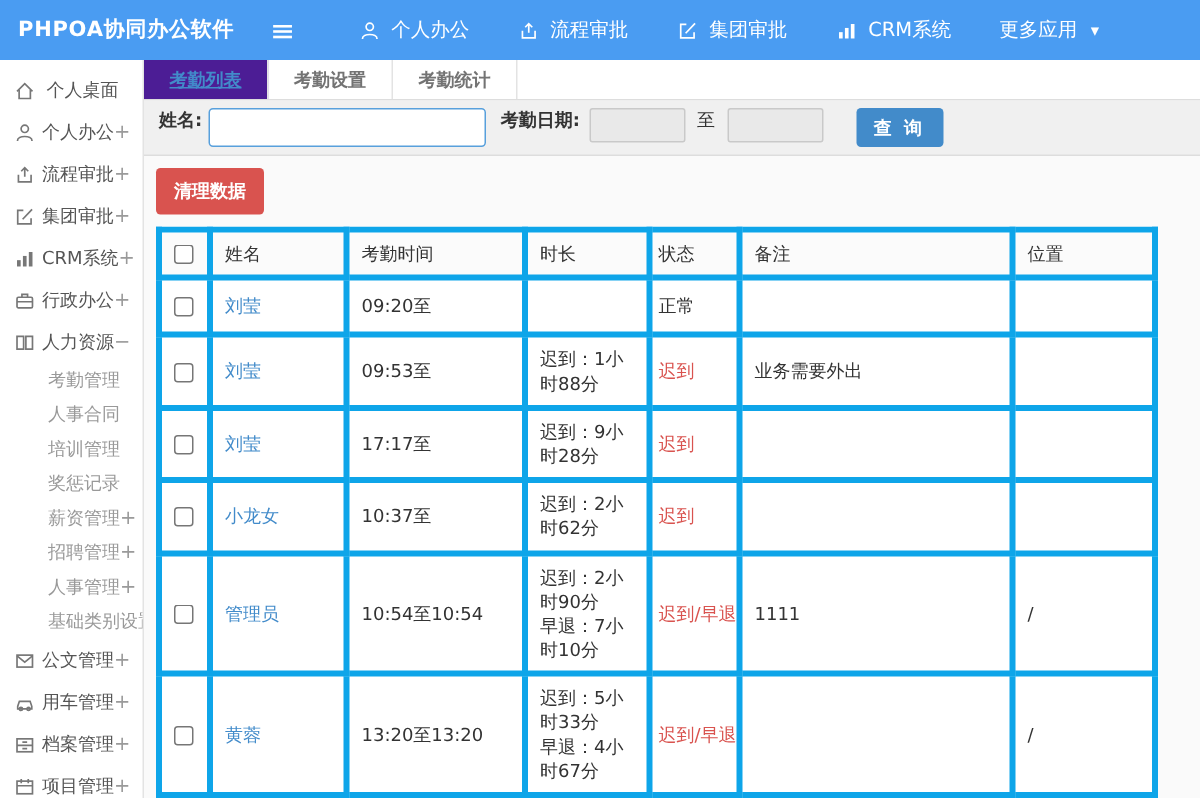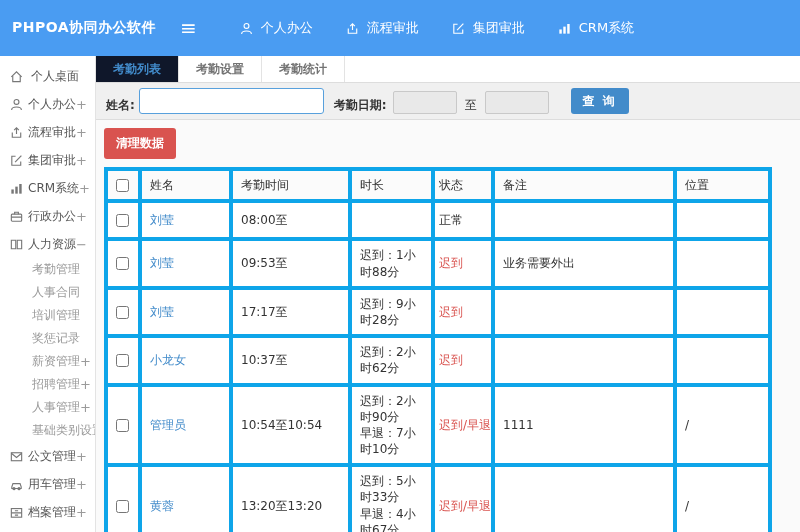--- a/index.html
+++ b/index.html
@@ -6,21 +6,21 @@
   html,body { width:800px; height:532px; overflow:hidden; }
   body {
     font-family:"DejaVu Sans","Liberation Sans",sans-serif;
     font-size:12px; color:#333; background:#f1f1f1;
   }
   .icon svg { display:block; }
   .icon { display:inline-flex; align-items:center; }
 
   
   header {
-    height:56px; background:#4a9cf2; display:flex; align-items:center; color:#fff;
+    height:40px; background:#4a9cf2; display:flex; align-items:center; color:#fff;
   }
   .logo { font-size:14px; font-weight:bold; padding-left:12px; width:168px; letter-spacing:0.5px; }
   .hamburger { font-size:20px; line-height:1; padding:0 12px; cursor:pointer; }
   nav { display:flex; margin-left:14px; }
   .nav-item { display:flex; align-items:center; gap:7px; font-size:13px; padding:0 16px; cursor:pointer; white-space:nowrap; }
   .caret { font-size:11px; margin-left:2px; }
 
   
   .layout { display:flex; height:492px; }
   aside { width:96px; background:#fff; border-right:1px solid #e3e3e3; padding-top:6px; flex:none; overflow:hidden; }
@@ -30,24 +30,24 @@
   .toggle { color:#9a9a9a; font-size:13px; }
   .side-sub { display:flex; align-items:center; height:23px; padding:0 9px 0 32px; color:#999; cursor:pointer; }
   .side-sub .lbl { flex:1; white-space:nowrap; }
 
   main { flex:1; display:flex; flex-direction:column; background:#fafafa; overflow:hidden; }
 
   
   .tabbar { display:flex; height:27px; background:#fff; border-bottom:1px solid #ddd; flex:none; }
   .tab { display:flex; align-items:center; padding:0 17px; font-weight:bold; color:#737373;
          border-right:1px solid #e3e3e3; cursor:pointer; background:#fff; }
-  .tab.active { background:#0f172a; color:#428bca; }
-
-  
-  .filter-panel { background:#f0f0f0; border-bottom:1px solid #ddd; display:flex; align-items:flex-end;
+  .tab.active { background:#4c1d95; color:#428bca;text-decoration:underline; }
+
+  
+  .filter-panel { background:#f0f0f0; border-bottom:1px solid #ddd; display:flex; align-items:flex-start;
                   padding:5px 10px; flex:none; height:37px; }
   .filter-panel label { font-weight:bold; color:#333; }
   .inp-name { width:185px; height:26px; border:1px solid #58a0dc; border-radius:3px; margin:0 10px 0 4px;
               background:#fff; outline:none; padding:0 6px; font-size:12px; }
   .inp-date { width:64px; height:23px; border:1px solid #c9c9c9; border-radius:2px; background:#e9e9e9;
               margin:0 8px 0 6px; padding:0 4px; font-size:12px; }
   .to-label { color:#333; margin-right:2px; }
   .btn { color:#fff; border:none; border-radius:3px; font-weight:bold; font-size:12px; cursor:pointer;
          font-family:inherit; }
   .btn-search { background:#428bca; width:58px; height:26px; margin-left:14px; letter-spacing:2px; }
@@ -107,20 +107,24 @@
       </div>
       <div class="nav-item">
         <span class="icon">
           <svg width="15" height="15" viewBox="0 0 16 16" fill="currentColor">
             <rect x="2.5" y="9" width="2.6" height="4.5"></rect>
             <rect x="6.7" y="6" width="2.6" height="7.5"></rect>
             <rect x="10.9" y="3.2" width="2.6" height="10.3"></rect>
           </svg>
         </span>
         <span>CRM系统</span>
+      </div>
+      <div class="nav-item">
+        <span>更多应用</span>
+        <span class="caret">▾</span>
       </div>
     </nav>
 </header>
 
 <div class="layout">
   <aside id="sidebar">
       <div class="side-item">
         <span class="icon">
           <svg width="15" height="15" viewBox="0 0 16 16" fill="none" stroke="currentColor" stroke-width="1.2">
             <path d="M2.5 8.5 L8 3 L13.5 8.5"></path>
@@ -301,21 +305,21 @@
               <th>时长</th>
               <th class="status">状态</th>
               <th>备注</th>
               <th>位置</th>
             </tr>
           </thead>
         <tbody id="tbody">
             <tr>
               <td><input type="checkbox" style=""></td>
               <td><a class="name-link">刘莹</a></td>
-              <td>08:00至</td>
+              <td>09:20至</td>
               <td class="dur"></td>
               <td class="status st-normal">正常</td>
               <td></td>
               <td></td>
             </tr>
             <tr>
               <td><input type="checkbox" style=""></td>
               <td><a class="name-link">刘莹</a></td>
               <td>09:53至</td>
               <td class="dur">迟到：1小时88分</td>

